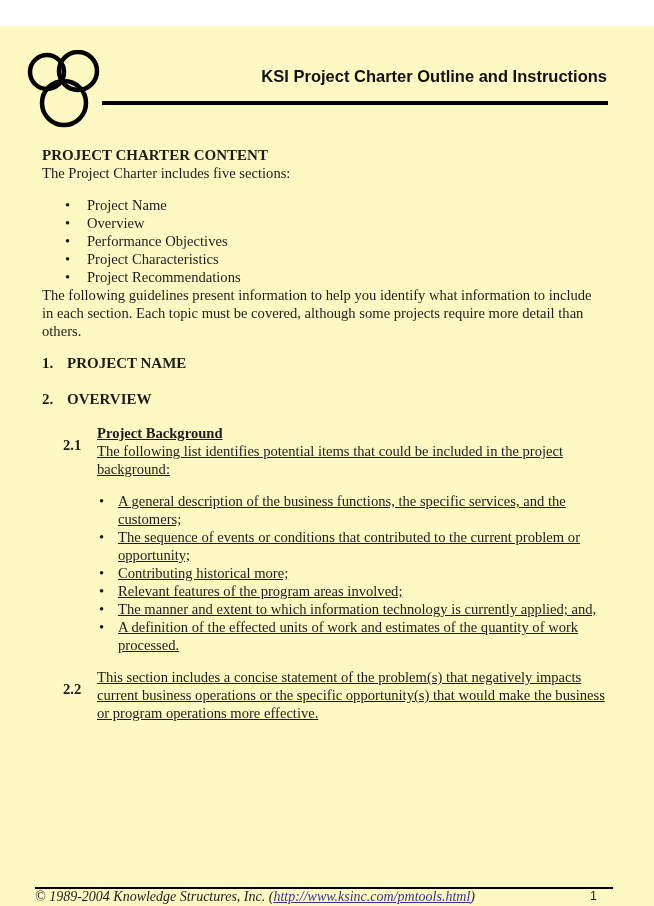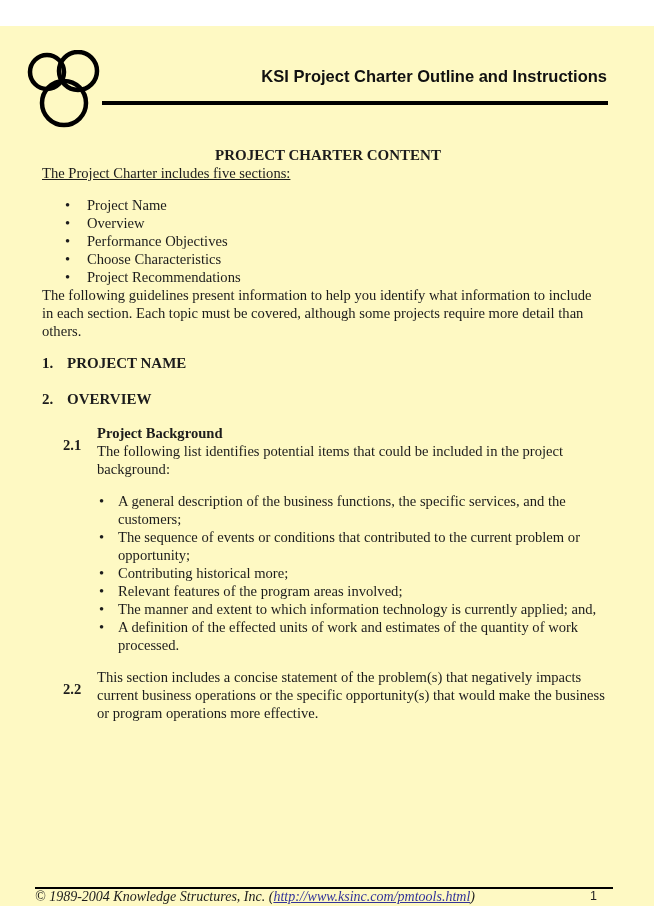--- a/index.html
+++ b/index.html
@@ -22,40 +22,40 @@
     white-space:nowrap;
   }
   .header-rule { position:absolute; left:102px; right:46px; top:75px; height:4px; background:#000; }
 
   
   .content {
     position:absolute; left:42px; right:40px; top:120px;
     font-size:14.6px; line-height:18px;
   }
   .content p { margin:0; white-space:pre-line; }
-  .doc-heading { font-weight:bold; font-size:15px;text-align:center; }
+  .doc-heading { font-weight:bold; font-size:15px; }
   .mt10 { margin-top:10px; } .mt11 { margin-top:11px; }
   .mt14 { margin-top:14px; } .mt16 { margin-top:16px; }
-  .mt17 { margin-top:17px;text-decoration:underline; } .mt18 { margin-top:18px; }
+  .mt17 { margin-top:17px; } .mt18 { margin-top:18px; }
 
   ul.plain { list-style:none; margin:0; padding:0; }
   ul.main-list { margin-top:14px; }
   ul.main-list li { position:relative; padding-left:45px; }
   ul.sub-list  { margin-top:14px; }
   ul.sub-list li { position:relative; padding-left:21px; }
   .bullet { position:absolute; left:23px; top:0; }
   ul.sub-list .bullet { left:2px; }
   .li-text { white-space:pre-line; }
 
   .section-heading { display:flex; font-weight:bold; font-size:15px; }
   .section-number { width:25px; flex:0 0 25px; }
 
   .subsection { position:relative; }
   .sub-number { position:absolute; left:21px; top:12px; font-weight:bold; }
-  .sub-body { margin-left:55px; }
+  .sub-body { margin-left:55px;text-decoration:underline; }
   .sub-title { font-weight:bold; }
 
   
   .footer {
     position:absolute; left:35px; right:41px; top:861px;
     border-top:2px solid #000;
     display:flex; justify-content:space-between; align-items:flex-start;
     font-style:italic; font-size:14px;
   }
   .footer a { text-decoration:underline; }
@@ -83,21 +83,21 @@
   <div class="content">
 
     <div class="doc-heading">PROJECT CHARTER CONTENT</div>
 
     <p class="mt17">The Project Charter includes five sections:</p>
 
     <ul class="plain main-list">
       <li><span class="bullet">•</span><span class="li-text">Project Name</span></li>
       <li><span class="bullet">•</span><span class="li-text">Overview</span></li>
       <li><span class="bullet">•</span><span class="li-text">Performance Objectives</span></li>
-      <li><span class="bullet">•</span><span class="li-text">Choose Characteristics</span></li>
+      <li><span class="bullet">•</span><span class="li-text">Project Characteristics</span></li>
       <li><span class="bullet">•</span><span class="li-text">Project Recommendations</span></li>
     </ul>
 
     <p class="mt11">The following guidelines present information to help you identify what information to include
 in each section. Each topic must be covered, although some projects require more detail than
 others.</p>
 
     <div class="section-heading mt14">
       <span class="section-number">1.</span>
       <span>PROJECT NAME</span>

